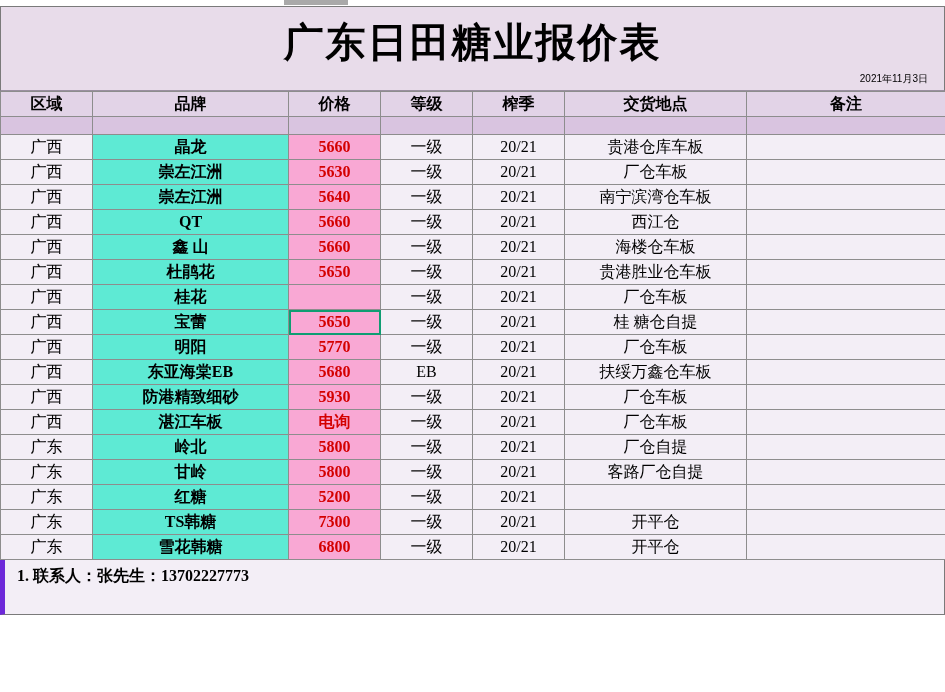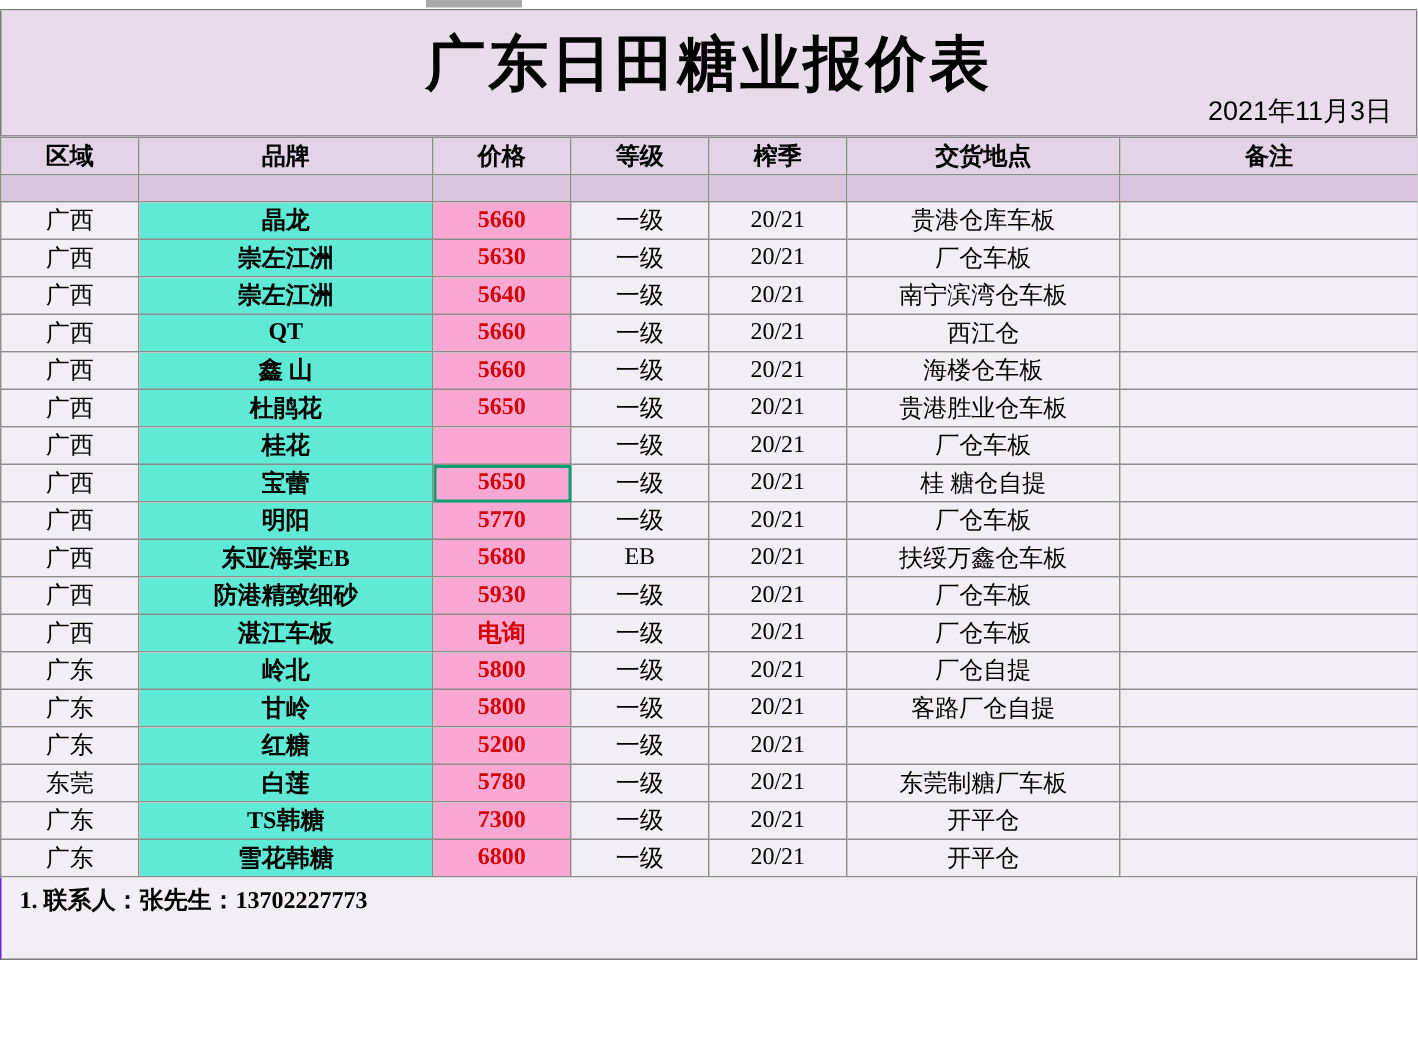--- a/index.html
+++ b/index.html
@@ -50,21 +50,21 @@
     font-weight: bold;
     letter-spacing: 2px;
     color: #000;
     padding-top: 8px;
     font-family: "Liberation Serif", "DejaVu Serif", serif;
   }
   .date-text {
     position: absolute;
     right: 16px;
     bottom: 4px;
-    font-size: 18px;
+    font-size: 10px;
     color: #000;
     font-family: "Liberation Sans", sans-serif;
   }
   table.price {
     border-collapse: collapse;
     width: 945px;
     table-layout: fixed;
     font-family: Liberation Serif, serif;
   }
   table.price th, table.price td {
@@ -98,21 +98,21 @@
     background: #f9a8d4;
     color: #d40000;
     font-weight: bold;
     font-size: 17px;
   }
   td.price.selected {
     outline: 2px solid #0f9d72;
     outline-offset: -2px;
   }
   .footer {
-    border-left: 1px solid #6d28d9;
+    border-left: 5px solid #6d28d9;
     border-right: 1px solid #7a7a7a;
     border-bottom: 1px solid #7a7a7a;
     background: #f3eef6;
     font-size: 16px;
     font-weight: bold;
     padding: 4px 10px 6px 12px;
     line-height: 1.5;
     box-sizing: border-box;
     height: 55px;
   }
@@ -299,29 +299,20 @@
         <tr>
           <td class="region">广东</td>
           <td class="brand">红糖</td>
           <td class="price">5200</td>
           <td class="grade">一级</td>
           <td class="season">20/21</td>
           <td class="place"></td>
           <td class="note"></td>
         </tr>
         <tr>
-          <td class="region">东莞</td>
-          <td class="brand">白莲</td>
-          <td class="price">5780</td>
-          <td class="grade">一级</td>
-          <td class="season">20/21</td>
-          <td class="place">东莞制糖厂车板</td>
-          <td class="note"></td>
-        </tr>
-        <tr>
           <td class="region">广东</td>
           <td class="brand">TS韩糖</td>
           <td class="price">7300</td>
           <td class="grade">一级</td>
           <td class="season">20/21</td>
           <td class="place">开平仓</td>
           <td class="note"></td>
         </tr>
         <tr>
           <td class="region">广东</td>

